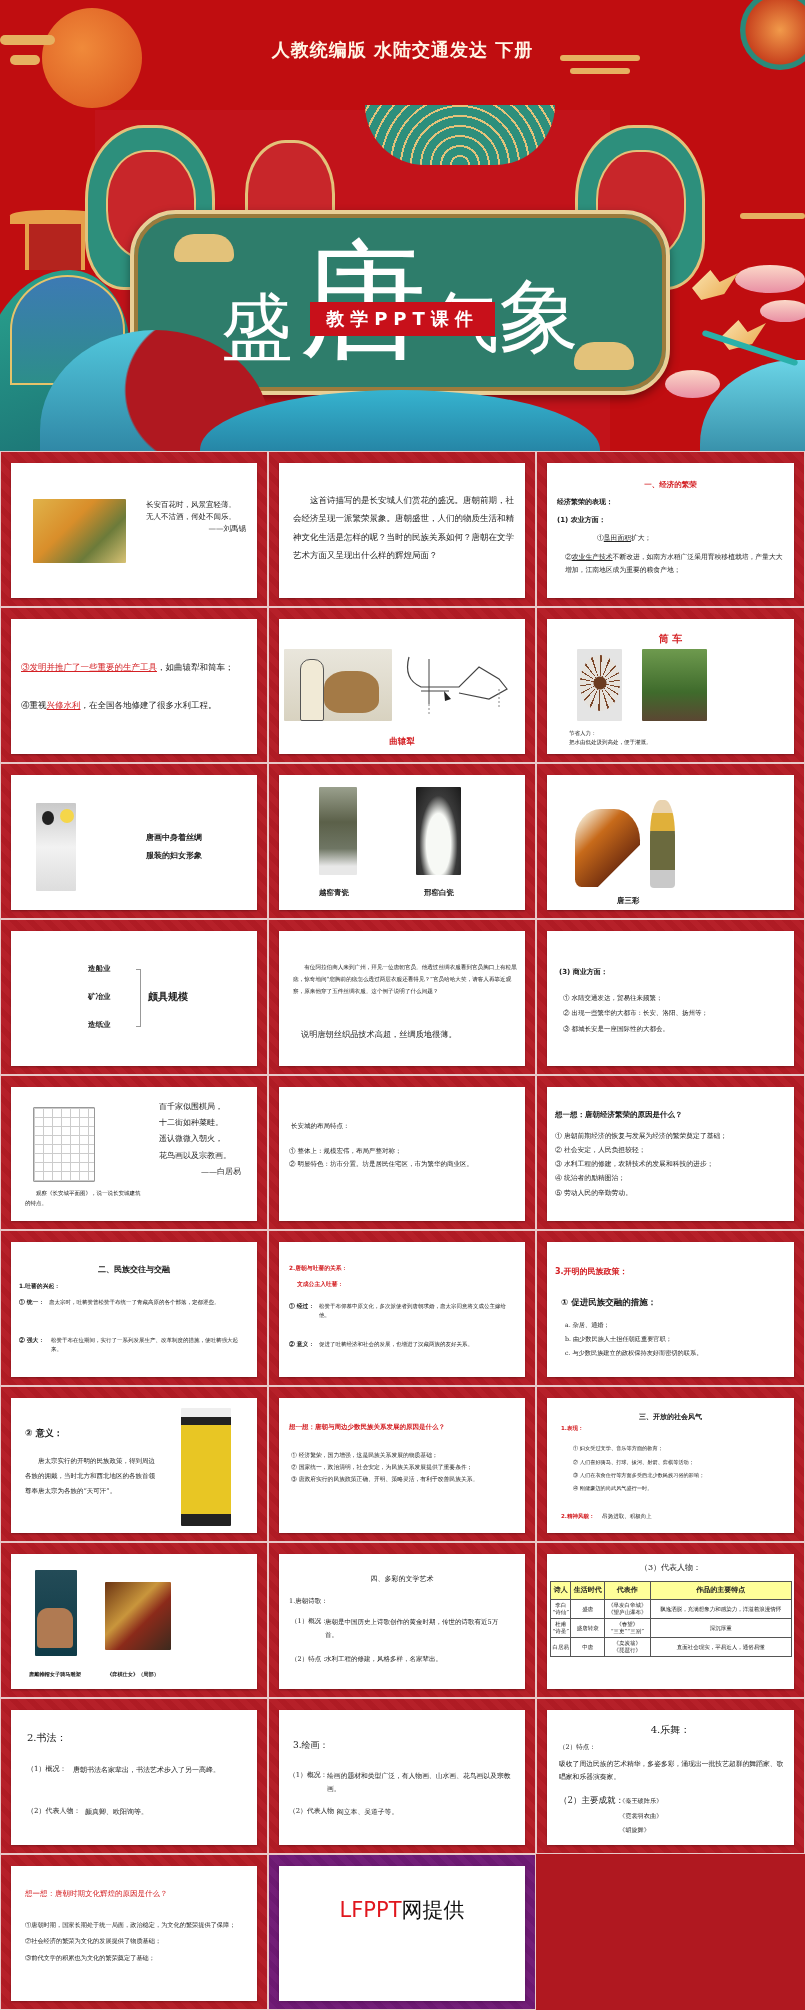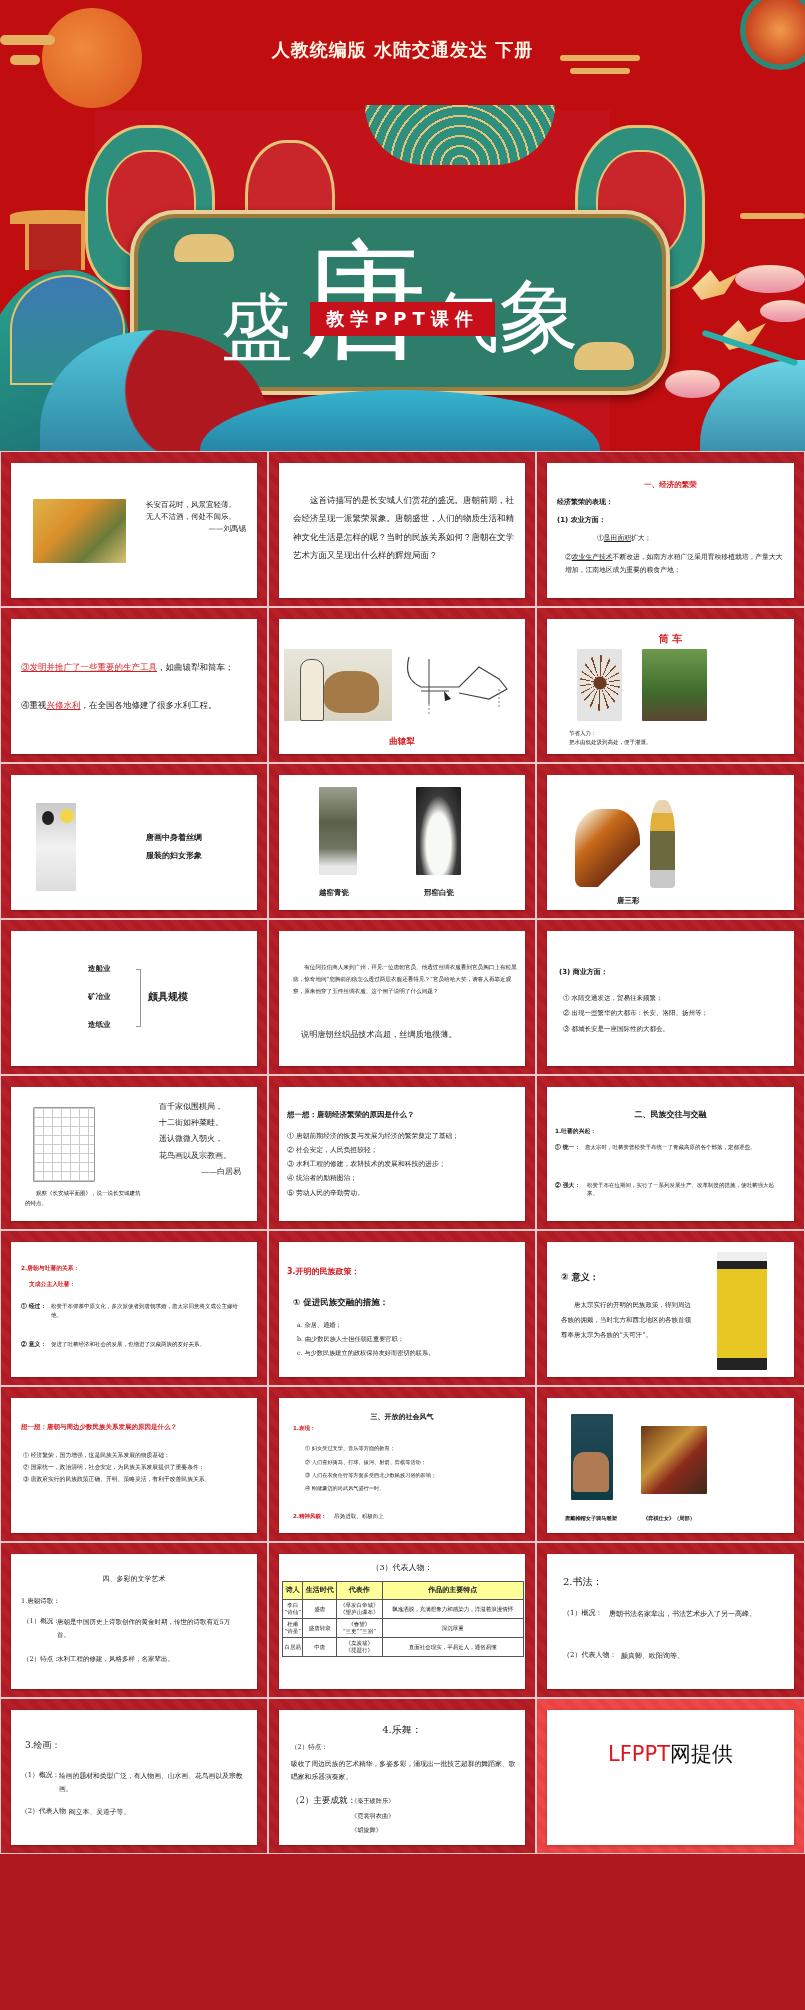--- a/index.html
+++ b/index.html
@@ -37,21 +37,21 @@
   .cover .title .c1 { font-size: 72px; margin-top: 50px; }
   .cover .title .c2 { font-size: 128px; margin: 0 6px; }
   .cover .title .c3 { font-size: 66px; margin-top: 40px; }
   .cover .title .c4 { font-size: 80px; margin-top: 30px; }
   .cover .ppt-tag { position: absolute; left: 310px; top: 302px; width: 185px; height: 34px; background: #c8101a; color: #ffffff; font-family: "DejaVu Sans", sans-serif; font-weight: bold; font-size: 18px; letter-spacing: 6px; display: flex; align-items: center; justify-content: center; }
 
   
   .grid { position: absolute; left: 0; top: 451px; width: 805px; height: 1559px; display: grid; grid-template-columns: 268px 268px 269px; grid-template-rows: repeat(10, 155.9px); column-gap: 0; }
   .slide { position: relative; background: #b51c25; border: 1px solid #e8c8c8; padding: 11px 10px 8px 10px; overflow: hidden; }
   .slide::before { content: ""; position: absolute; inset: 0; background: repeating-linear-gradient(45deg, rgba(255,255,255,0.02) 0 6px, rgba(0,0,0,0.03) 6px 12px); pointer-events: none; }
-  .slide.blue { background: #ef4444; }
+  .slide.blue { background: #701a75; }
   .card { position: relative; width: 100%; height: 100%; background: #ffffff; box-shadow: 0 1px 2px rgba(0,0,0,0.3); overflow: hidden; color: #222; font-size: 8px; line-height: 1.6; }
   .card .abs { position: absolute; }
   .red { color: #d42024; }
   .bold { font-weight: bold; }
   .u { text-decoration: underline; }
   .sans { font-family: "DejaVu Sans", sans-serif; }
   .ctr { text-align: center; }
 
   .img { position: absolute; border-radius: 1px; }
   .img-painting { background: linear-gradient(135deg, #e0b34a, #d98e2a 40%, #6c7b3a 70%, #d8c274); }
@@ -270,20 +270,29 @@
     <div class="card">
       <div class="img city-map" style="left:22px;top:20px;width:62px;height:75px;"></div>
       <div class="abs" style="left:148px;top:12px;font-size:8px;line-height:2.05;">
         <div>百千家似围棋局，</div>
         <div>十二街如种菜畦。</div>
         <div>遥认微微入朝火，</div>
         <div>花鸟画以及宗教画。</div>
         <div style="text-align:right;margin-right:-10px;">——白居易</div>
       </div>
       <div class="abs" style="left:14px;top:101px;width:118px;font-size:5.5px;line-height:1.9;text-indent:2em;">观察《长安城平面图》，说一说长安城建筑的特点。</div>
+    </div>
+  </div>
+  <div class="slide">
+    <div class="card">
+      <div class="abs" style="left:12px;top:34px;font-size:6.5px;">长安城的布局特点：</div>
+      <div class="abs" style="left:10px;top:58px;width:224px;font-size:6.5px;line-height:2.1;">
+        <div>① 整体上：规模宏伟，布局严整对称；</div>
+        <div>② 明显特色：坊市分置。坊是居民住宅区，市为繁华的商业区。</div>
+      </div>
     </div>
   </div>
 
   <div class="slide">
     <div class="card">
       <div class="abs bold sans" style="left:8px;top:22px;font-size:7.5px;">想一想：唐朝经济繁荣的原因是什么？</div>
       <div class="abs" style="left:8px;top:42px;width:230px;font-size:6.8px;line-height:2.1;">
         <div>① 唐朝前期经济的恢复与发展为经济的繁荣奠定了基础；</div>
         <div>② 社会安定，人民负担较轻；</div>
         <div>③ 水利工程的修建，农耕技术的发展和科技的进步；</div>
@@ -446,20 +455,30 @@
       <div class="abs" style="left:12px;top:32px;font-size:6.5px;">（2）特点：</div>
       <div class="abs" style="left:12px;top:48px;width:226px;font-size:6.8px;line-height:1.9;">吸收了周边民族的艺术精华，多姿多彩，涌现出一批技艺超群的舞蹈家、歌唱家和乐器演奏家。</div>
       <div class="abs" style="left:12px;top:84px;font-size:8.5px;">（2）主要成就：</div>
       <div class="abs" style="left:72px;top:84px;font-size:6.2px;line-height:2.35;">
         <div>《秦王破阵乐》</div>
         <div>《霓裳羽衣曲》</div>
         <div>《胡旋舞》</div>
       </div>
     </div>
   </div>
+  <div class="slide">
+    <div class="card">
+      <div class="abs red" style="left:14px;top:22px;font-size:7.5px;">想一想：唐朝时期文化辉煌的原因是什么？</div>
+      <div class="abs" style="left:14px;top:52px;width:222px;font-size:6.2px;line-height:2.15;">
+        <div>①唐朝时期，国家长期处于统一局面，政治稳定，为文化的繁荣提供了保障；</div>
+        <div style="margin-top:3px;">②社会经济的繁荣为文化的发展提供了物质基础；</div>
+        <div style="margin-top:3px;">③前代文学的积累也为文化的繁荣奠定了基础；</div>
+      </div>
+    </div>
+  </div>
   <div class="slide blue">
     <div class="card" style="box-shadow:0 1px 3px rgba(0,0,0,0.25);">
       <div class="abs sans ctr" style="left:0;top:30px;width:100%;font-size:21px;line-height:1.4;">
         <span style="color:#e0161d;">LFPPT</span><span style="color:#111;">网提供</span>
       </div>
     </div>
   </div>
 
 </div>
 

